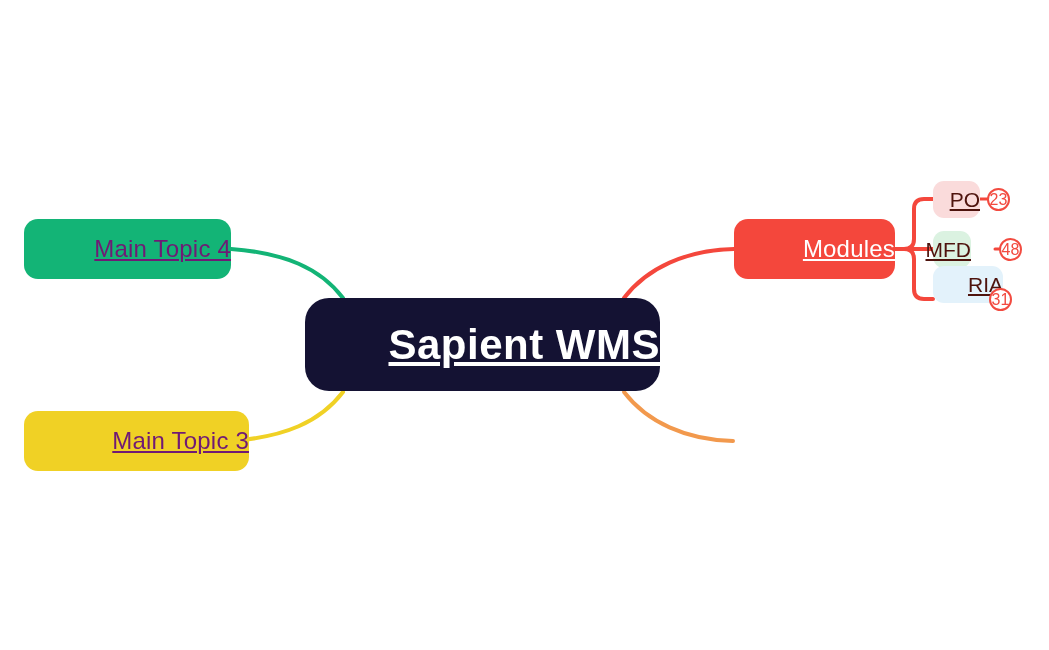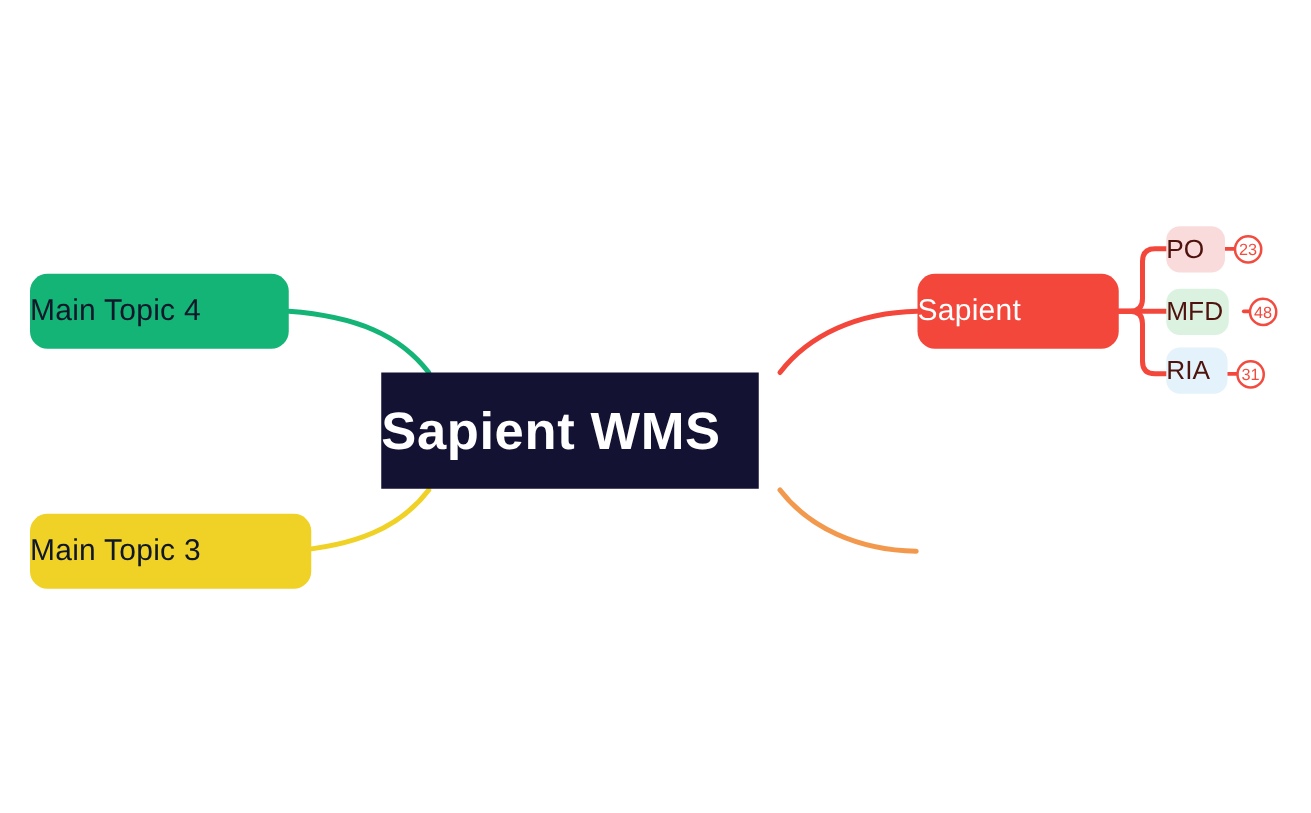--- a/index.html
+++ b/index.html
@@ -22,69 +22,70 @@
   .edge-badge { stroke-width: 3px; }
   .edge-green  { stroke: var(--green); }
   .edge-yellow { stroke: var(--yellow); }
   .edge-red    { stroke: var(--red); }
   .edge-orange { stroke: var(--orange); }
 
   .node {
     position: absolute;
     display: flex;
     align-items: center;
-    justify-content: flex-start;
+    justify-content: flex-end;
     box-sizing: border-box;
     cursor: pointer;
     white-space: nowrap;
+    text-decoration: underline;
   }
   .root-node {
-    left: 305px; top: 298px; width: 302px; height: 93px;
-    border-radius: 0;
+    left: 305px; top: 298px; width: 355px; height: 93px;
+    border-radius: 24px;
     background: var(--root-bg);
     color: var(--root-text);
     font-size: 42px;
     font-weight: 600;
     letter-spacing: 0.5px;
   }
   .branch-node {
     height: 60px;
     border-radius: 14px;
     font-size: 24px;
     font-weight: 500;
-    color: #0f172a;
+    color: #701a75;
     letter-spacing: 0.2px;
   }
   .node-mt4 { left: 24px;  top: 219px; width: 207px; background: var(--green); }
   .node-mt3 { left: 24px;  top: 411px; width: 225px; background: var(--yellow); }
   .node-modules { left: 734px; top: 219px; width: 161px; background: var(--red); color: #ffffff; }
   .node-mt2 { left: 733px; top: 411px; width: 206px; background: var(--orange); }
 
   .sub-node {
     height: 37px;
     border-radius: 11px;
     font-size: 21px;
     font-weight: 500;
     color: var(--subtopic-text);
   }
   .sub-po  { left: 933px; top: 181px; width: 47px; background: var(--po-bg); }
-  .sub-mfd { left: 933px; top: 231px; width: 50px; background: var(--mfd-bg); }
-  .sub-ria { left: 933px; top: 278px; width: 49px; background: var(--ria-bg); }
+  .sub-mfd { left: 933px; top: 231px; width: 38px; background: var(--mfd-bg); }
+  .sub-ria { left: 933px; top: 266px; width: 70px; background: var(--ria-bg); }
 
   .badge {
     position: absolute;
     width: 23px; height: 23px;
     border-radius: 50%;
     border: 2.5px solid var(--badge);
     background: #ffffff;
     color: var(--badge);
     display: flex;
     align-items: center;
     justify-content: center;
-    font-size: 13px;
+    font-size: 16px;
     font-weight: 500;
     box-sizing: border-box;
     cursor: pointer;
   }
   .badge-po  { left: 987px; top: 188px; }
   .badge-mfd { left: 999px; top: 238px; }
   .badge-ria { left: 989px; top: 288px; }
 </style>
 </head>
 <body>
@@ -110,21 +111,21 @@
 
   <div class="node branch-node node-mt4">
     <span>Main Topic 4</span>
   </div>
 
   <div class="node branch-node node-mt3">
     <span>Main Topic 3</span>
   </div>
 
   <div class="node branch-node node-modules">
-    <span>Sapient</span>
+    <span>Modules</span>
   </div>
 
 
   <div class="node sub-node sub-po">
     <span>PO</span>
   </div>
   <div class="badge badge-po">
     <span>23</span>
   </div>
 

